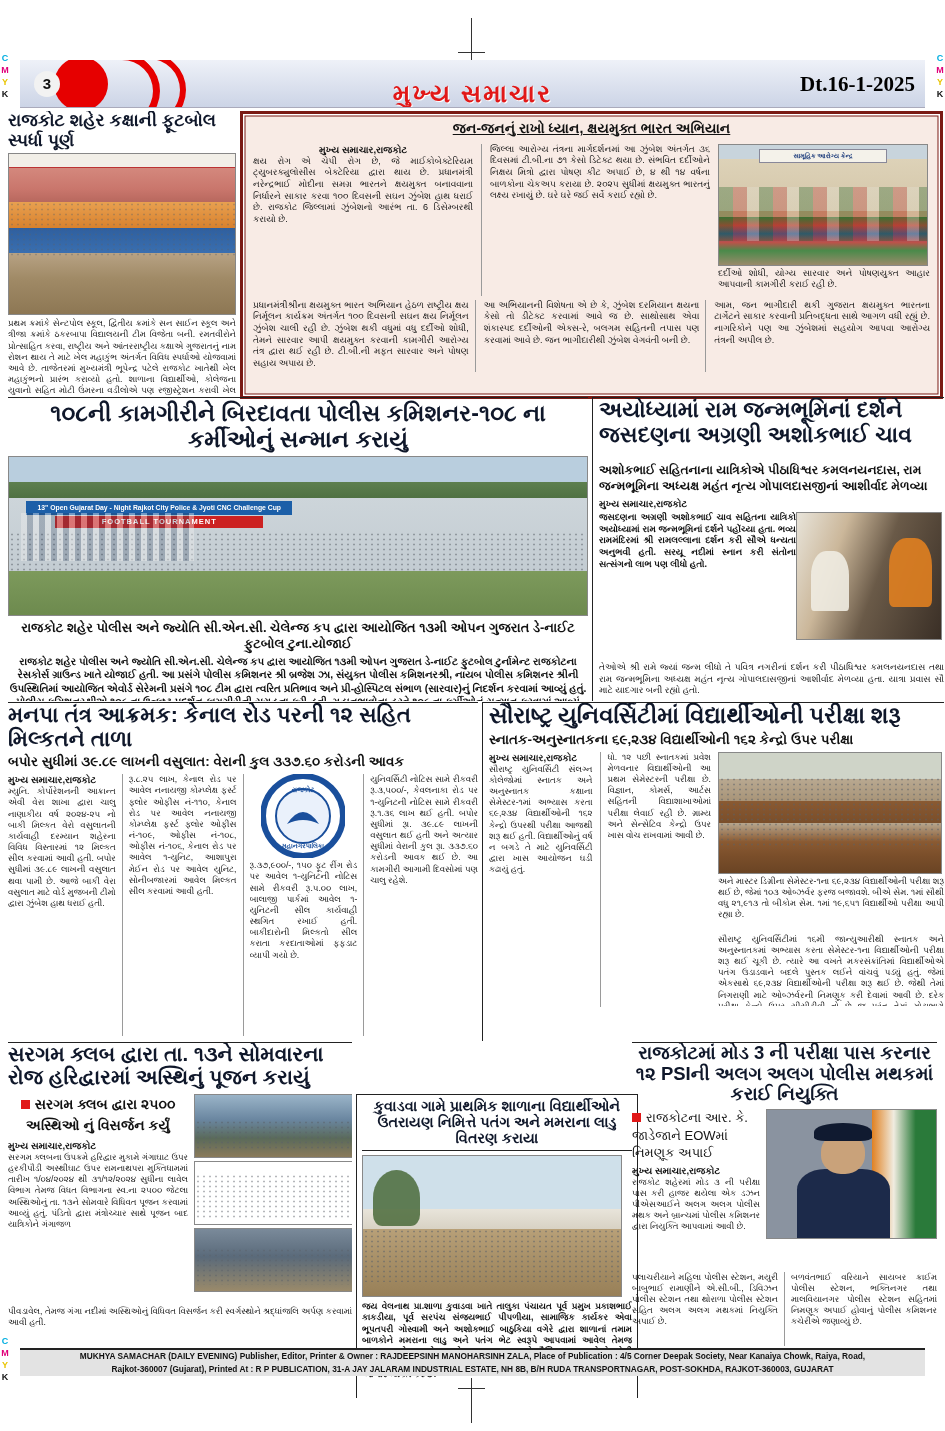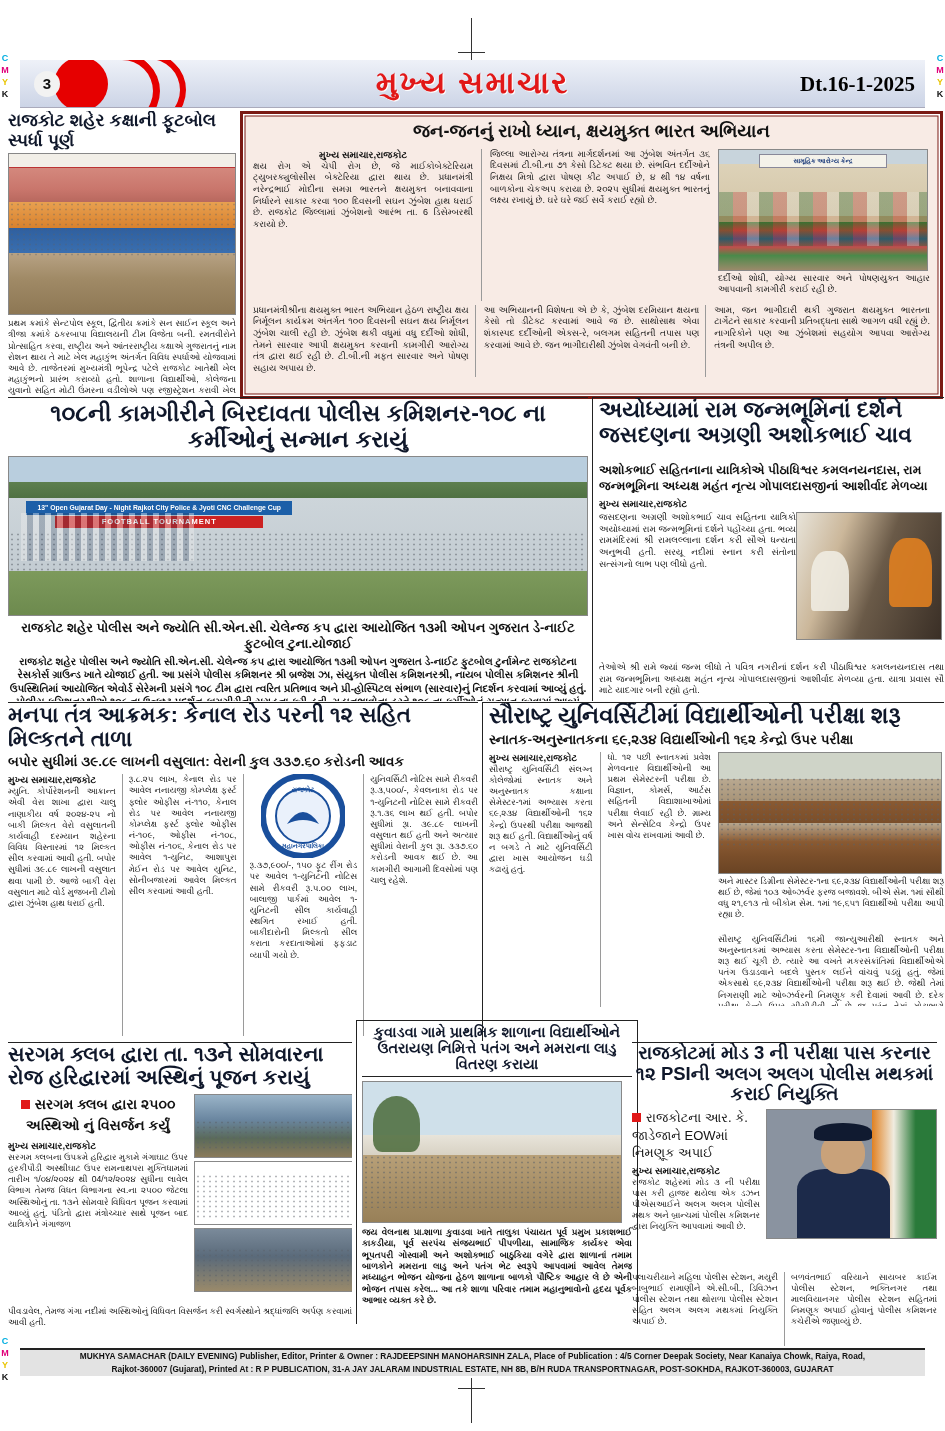--- a/index.html
+++ b/index.html
@@ -13,21 +13,21 @@
   .cross-v{position:absolute;width:1px;background:#333;}
   .cross-h{position:absolute;height:1px;background:#333;}
   
   .header{left:20px;top:60px;width:905px;height:47px;background:linear-gradient(180deg,#eef1f8,#ccd4e6);border-bottom:1px solid #aab;overflow:hidden;}
   .logo{position:absolute;left:6px;top:3px;width:190px;height:41px;}
   .logo .blob{position:absolute;left:28px;top:-6px;width:54px;height:54px;background:#e60000;border-radius:50%;}
   .logo .ring1,.logo .ring2{position:absolute;top:-10px;width:62px;height:62px;border:7px solid #e60000;border-radius:50%;border-left-color:transparent;border-bottom-color:transparent;transform:rotate(45deg);}
   .logo .ring1{left:58px;}
   .logo .ring2{left:86px;border-width:6px;}
   .logo .pagenum{position:absolute;left:8px;top:8px;width:26px;height:26px;background:#f2f2f2;border-radius:50%;color:#111;font-weight:bold;font-size:15px;text-align:center;line-height:26px;z-index:2;}
-  .masthead{position:absolute;left:0;right:0;top:5px;text-align:center;color:#e11818;font-size:31px;font-weight:bold;letter-spacing:2px;text-shadow:1px 1px 0 #fff;}
+  .masthead{position:absolute;left:0;right:0;top:19px;text-align:center;color:#e11818;font-size:25px;font-weight:bold;letter-spacing:2px;text-shadow:1px 1px 0 #fff;}
   .dateline{position:absolute;right:10px;top:12px;font-family:"Liberation Serif",serif;font-weight:bold;font-size:21px;color:#000;}
   
   .h-main{font-weight:bold;color:#0f172a;line-height:1.12;}
   .body-txt{font-size:9px;line-height:1.3;text-align:justify;overflow:hidden;}
   .byline{font-weight:bold;font-size:9.5px;}
   .cols{display:flex;gap:6px;}
   .col{flex:1;overflow:hidden;}
   .vr{border-left:1px solid #9a9a9a;}
   .photo{position:relative;overflow:hidden;border:1px solid #888;}
   .cap-bold{font-weight:bold;text-align:center;line-height:1.25;}
@@ -88,21 +88,21 @@
     <div class="photo" style="width:226px;height:160px;margin-top:3px;background:
         linear-gradient(180deg,#e8d7c8 0%,#e8d7c8 8%,#d4897e 8%,#c9766c 22%,#b8685e 30%,#e8a050 30%,#d9822e 46%,#2f5f9e 46%,#3a6fb0 62%,#b7a284 62%,#a08a66 78%,#8d7754 100%);">
       <div class="pf" style="top:0;height:13px;background:#f2efe8;border-bottom:1px solid #b33;"></div>
       <div class="pf dots" style="top:30%;height:34%;opacity:.35;"></div>
     </div>
     <div class="body-txt" style="height:110px;margin-top:3px;font-size:8.6px;">પ્રથમ ક્રમાંકે સેન્ટપોલ સ્કૂલ, દ્વિતીય ક્રમાંકે સન સાઈન સ્કૂલ અને ત્રીજા ક્રમાંકે ઠકરબાપા વિદ્યાલયની ટીમ વિજેતા બની. રમતવીરોને પ્રોત્સાહિત કરવા, રાષ્ટ્રીય અને આંતરરાષ્ટ્રીય કક્ષાએ ગુજરાતનું નામ રોશન થાય તે માટે ખેલ મહાકુંભ અંતર્ગત વિવિધ સ્પર્ધાઓ યોજવામાં આવે છે. તાજેતરમાં મુખ્યમંત્રી ભૂપેન્દ્ર પટેલે રાજકોટ ખાતેથી ખેલ મહાકુંભનો પ્રારંભ કરાવ્યો હતો. શાળાના વિદ્યાર્થીઓ, કોલેજના યુવાનો સહિત મોટી ઉંમરના વડીલોએ પણ રજીસ્ટ્રેશન કરાવી ખેલ મહાકુંભમાં ભાગ લીધો હતો. ત્યારે રાજકોટ શહેર કક્ષાના અંડર ૧૪ની બહેનોની ફૂટબોલ સ્પર્ધા પૂર્ણ થઈ હતી. જેમાં વિજેતા ટીમને સન્માનિત કરવાની સાથે તમામ ટીમને પ્રોત્સાહિત કરાયા હતા.</div>
   </div>
 
   <div class="sec tbbox">
     <div style="padding:6px 10px 0;">
-      <div class="cap-bold" style="font-size:18px;">જન-જનનું રાખો ધ્યાન, ક્ષયમુક્ત ભારત અભિયાન</div>
+      <div class="cap-bold" style="font-size:14px;text-decoration:underline;">જન-જનનું રાખો ધ્યાન, ક્ષયમુક્ત ભારત અભિયાન</div>
       <div style="display:flex;gap:8px;margin-top:6px;">
         <div style="flex:1;">
           <div class="byline" style="text-align:center;">મુખ્ય સમાચાર,રાજકોટ</div>
           <div class="body-txt" style="height:130px;">ક્ષય રોગ એ ચેપી રોગ છે, જે માઈકોબેક્ટેરિયમ ટ્યુબરક્યુલોસીસ બેક્ટેરિયા દ્વારા થાય છે. પ્રધાનમંત્રી નરેન્દ્રભાઈ મોદીના સમગ્ર ભારતને ક્ષયમુક્ત બનાવવાના નિર્ધારને સાકાર કરવા ૧૦૦ દિવસની સઘન ઝુંબેશ હાથ ધરાઈ છે. રાજકોટ જિલ્લામાં ઝુંબેશનો આરંભ તા. 6 ડિસેમ્બરથી કરાયો છે.</div>
         </div>
         <div class="col vr" style="flex:1;padding-left:8px;">
           <div class="body-txt" style="height:145px;">જિલ્લા આરોગ્ય તંત્રના માર્ગદર્શનમાં આ ઝુંબેશ અંતર્ગત ૩૬ દિવસમાં ટી.બી.ના ૭૧ કેસો ડિટેક્ટ થયા છે. સંભવિત દર્દીઓને નિક્ષય મિત્રો દ્વારા પોષણ કીટ અપાઈ છે, ૪ થી ૧૪ વર્ષના બાળકોના ચેકઅપ કરાયા છે. ૨૦૨૫ સુધીમાં ક્ષયમુક્ત ભારતનું લક્ષ્ય રખાયું છે. ઘરે ઘરે જઈ સર્વે કરાઈ રહ્યો છે.</div>
         </div>
         <div style="width:212px;">
           <div class="photo" style="width:208px;height:120px;background:
@@ -131,21 +131,21 @@
       <div class="pf" style="top:36%;left:2%;width:30%;height:30%;background:repeating-linear-gradient(90deg,rgba(240,240,240,.8) 0 6px,rgba(40,60,90,.5) 6px 12px);opacity:.5;"></div>
     </div>
     <div class="cap-bold" style="font-size:13px;margin-top:4px;">રાજકોટ શહેર પોલીસ અને જ્યોતિ સી.એન.સી. ચેલેન્જ કપ દ્વારા આયોજિત ૧૩મી ઓપન ગુજરાત ડે-નાઈટ ફુટબોલ ટુના.યોજાઈ</div>
     <div class="body-txt" style="font-size:10.3px;font-weight:bold;height:88px;margin-top:3px;text-align:center;">રાજકોટ શહેર પોલીસ અને જ્યોતિ સી.એન.સી. ચેલેન્જ કપ દ્વારા આયોજિત ૧૩મી ઓપન ગુજરાત ડે-નાઈટ ફુટબોલ ટુર્નામેન્ટ રાજકોટના રેસકોર્સ ગ્રાઉન્ડ ખાતે યોજાઈ હતી. આ પ્રસંગે પોલીસ કમિશનર શ્રી બ્રજેશ ઝા, સંયુક્ત પોલીસ કમિશનરશ્રી, નાયબ પોલીસ કમિશનર શ્રીની ઉપસ્થિતિમાં આયોજિત એવોર્ડ સેરેમની પ્રસંગે ૧૦૮ ટીમ દ્વારા ત્વરિત પ્રતિભાવ અને પ્રી-હોસ્પિટલ સંભાળ (સારવાર)નું નિદર્શન કરવામાં આવ્યું હતું. પોલીસ કમિશનરશ્રીએ ૧૦૮ ના ઉત્કૃષ્ટ પ્રદર્શન કામગીરીની સરાહના કરી હતી. મહાનુભાવોના હસ્તે ૧૦૮ ના કર્મીઓનું સન્માન કરવામાં આવ્યું હતું.</div>
   </div>
 
   <div class="sec rule-t" style="left:592px;top:397px;width:345px;height:303px;border-left:1px solid #222;padding-left:6px;">
     <div class="h-main" style="font-size:22px;">અયોધ્યામાં રામ જન્મભૂમિનાં દર્શને જસદણના અગ્રણી અશોકભાઈ ચાવ</div>
     <div style="font-size:12.3px;font-weight:bold;line-height:1.25;margin-top:16px;">અશોકભાઈ સહિતનાના યાત્રિકોએ પીઠાધિશ્વર કમલનયનદાસ, રામ જન્મભૂમિના અધ્યક્ષ મહંત નૃત્ય ગોપાલદાસજીનાં આશીર્વાદ મેળવ્યા</div>
     <div class="byline" style="margin-top:4px;">મુખ્ય સમાચાર,રાજકોટ</div>
-    <div style="display:flex;gap:0;margin-top:2px;">
+    <div style="display:flex;gap:0;margin-top:2px;font-weight:bold;">
       <div class="body-txt" style="flex:1;height:150px;">જસદણના અગ્રણી અશોકભાઈ ચાવ સહિતના યાત્રિકો અયોધ્યામાં રામ જન્મભૂમિનાં દર્શને પહોંચ્યા હતા. ભવ્ય રામમંદિરમાં શ્રી રામલલ્લાના દર્શન કરી સૌએ ધન્યતા અનુભવી હતી. સરયૂ નદીમાં સ્નાન કરી સંતોના સત્સંગનો લાભ પણ લીધો હતો.</div>
       <div style="width:148px;">
         <div class="photo" style="width:144px;height:126px;background:
             linear-gradient(110deg,#e8e4da 0%,#cbb79a 28%,#6a5a48 55%,#3a2f26 100%);">
           <div class="pf" style="top:20%;right:6%;left:auto;width:30%;height:55%;background:#e08020;border-radius:40% 40% 10% 10%;opacity:.9;"></div>
           <div class="pf" style="top:30%;left:10%;width:26%;height:48%;background:#f0ece2;border-radius:40% 40% 8% 8%;opacity:.9;"></div>
         </div>
       </div>
     </div>
     <div class="body-txt" style="height:60px;">તેઓએ શ્રી રામે જ્યાં જન્મ લીધો તે પવિત્ર નગરીનાં દર્શન કરી પીઠાધિશ્વર કમલનયનદાસ તથા રામ જન્મભૂમિના અધ્યક્ષ મહંત નૃત્ય ગોપાલદાસજીનાં આશીર્વાદ મેળવ્યા હતા. યાત્રા પ્રવાસ સૌ માટે યાદગાર બની રહ્યો હતો.</div>
@@ -194,38 +194,38 @@
       </div>
     </div>
   </div>
 
   <div class="sec rule-t" style="left:8px;top:1042px;width:344px;height:303px;">
     <div class="h-main" style="font-size:20.5px;">સરગમ ક્લબ દ્વારા તા. ૧૩ને સોમવારના રોજ હરિદ્વારમાં અસ્થિનું પૂજન કરાયું</div>
     <div style="display:flex;gap:6px;margin-top:5px;">
       <div style="width:180px;">
         <div style="font-size:14px;font-weight:bold;line-height:1.5;text-align:center;"><span class="red-sq"></span><span>સરગમ ક્લબ દ્વારા ૨૫૦૦ અસ્થિઓ નું વિસર્જન કર્યું</span></div>
         <div class="byline" style="margin-top:4px;">મુખ્ય સમાચાર,રાજકોટ</div>
-        <div class="body-txt" style="height:150px;font-size:8.6px;">સરગમ ક્લબના ઉપક્રમે હરિદ્વાર મુકામે ગંગાઘાટ ઉપર હરકીપૌડી અસ્થીઘાટ ઉપર રામનાથપરા મુક્તિધામમાં તારીખ ૧/૦૪/૨૦૨૪ થી 04/૧૨/૨૦૨૪ સુધીના લાવેલ વિભાગ તેમજ વિધત વિભાગના સ્વ.ના ૨૫૦૦ જેટલા અસ્થિઓનું તા. ૧૩ને સોમવારે વિધિવત પૂજન કરવામાં આવ્યું હતું. પંડિતો દ્વારા મંત્રોચ્ચાર સાથે પૂજન બાદ યાત્રિકોને ગંગાજળ</div>
+        <div class="body-txt" style="height:150px;font-size:8.6px;">સરગમ ક્લબના ઉપક્રમે હરિદ્વાર મુકામે ગંગાઘાટ ઉપર હરકીપૌડી અસ્થીઘાટ ઉપર રામનાથપરા મુક્તિધામમાં તારીખ ૧/૦૪/૨૦૨૪ થી ૩૧/૧૨/૨૦૨૪ સુધીના લાવેલ વિભાગ તેમજ વિધત વિભાગના સ્વ.ના ૨૫૦૦ જેટલા અસ્થિઓનું તા. ૧૩ને સોમવારે વિધિવત પૂજન કરવામાં આવ્યું હતું. પંડિતો દ્વારા મંત્રોચ્ચાર સાથે પૂજન બાદ યાત્રિકોને ગંગાજળ</div>
       </div>
       <div style="flex:1;">
         <div class="photo" style="width:100%;height:62px;background:linear-gradient(180deg,#9ab4c8 0%,#6a86a0 40%,#5a6a5a 70%,#8a7a5a 100%);">
             <div class="pf dots" style="top:40%;height:50%;opacity:.5;"></div>
           </div>
         <div class="photo" style="width:100%;height:62px;margin-top:3px;background:linear-gradient(180deg,#b8muted 0%,#a08a7a 0%,#8a6a5a 50%,#c05a4a 75%,#6a5a4a 100%);">
             <div class="pf dots" style="top:20%;height:70%;opacity:.45;"></div>
           </div>
         <div class="photo" style="width:100%;height:62px;margin-top:3px;background:linear-gradient(180deg,#7a8a9a 0%,#5a6a7a 45%,#9a8a6a 100%);">
             <div class="pf dots" style="top:30%;height:60%;opacity:.45;"></div>
           </div>
       </div>
     </div>
     <div class="body-txt" style="height:40px;margin-top:4px;font-size:8.6px;">પીવડાવેલ, તેમજ ગંગા નદીમાં અસ્થિઓનું વિધિવત વિસર્જન કરી સ્વર્ગસ્થોને શ્રદ્ધાંજલિ અર્પણ કરવામાં આવી હતી.</div>
   </div>
 
-  <div class="sec rule-t" style="left:356px;top:1020px;width:270px;height:303px;border-left:1px solid #222;border-right:1px solid #222;padding:0 5px;">
+  <div class="sec rule-t" style="left:356px;top:1094px;width:270px;height:303px;border-left:1px solid #222;border-right:1px solid #222;padding:0 5px;">
     <div class="h-main" style="font-size:14.5px;text-align:center;border-bottom:1px solid #222;padding:3px 0;">કુવાડવા ગામે પ્રાથમિક શાળાના વિદ્યાર્થીઓને ઉતરાયણ નિમિત્તે પતંગ અને મમરાના લાડુ વિતરણ કરાયા</div>
     <div class="photo" style="width:258px;height:140px;margin-top:4px;background:
         linear-gradient(180deg,#cfe0ea 0%,#cfe0ea 38%,#e8e4da 38%,#d8d2c4 52%,#b8a078 52%,#a89068 74%,#988058 100%);">
       <div class="pf" style="top:10%;left:4%;width:18%;height:40%;background:#4a6a3a;border-radius:50% 50% 20% 20%;opacity:.85;"></div>
       <div class="pf dots" style="top:52%;height:38%;opacity:.5;"></div>
     </div>
     <div class="body-txt" style="height:128px;margin-top:4px;font-size:8.8px;font-weight:bold;">જય વેલનાથ પ્રા.શાળા કુવાડવા ખાતે તાલુકા પંચાયત પૂર્વ પ્રમુખ પ્રકાશભાઈ કાકડીયા, પૂર્વ સરપંચ સંજયભાઈ પીપળીયા, સામાજિક કાર્યકર એવા ભૂપતપરી ગોસ્વામી અને અશોકભાઈ બાઠુકિયા વગેરે દ્વારા શાળાનાં તમામ બાળકોને મમરાના લાડુ અને પતંગ ભેટ સ્વરૂપે આપવામાં આવેલ તેમજ મધ્યાહન ભોજન યોજના હેઠળ શાળાના બાળકો પૌષ્ટિક આહાર લે છે એની ભોજન તપાસ કરેલ... આ તકે શાળા પરિવાર તમામ મહાનુભાવોનો હૃદય પૂર્વક આભાર વ્યક્ત કરે છે.</div>
   </div>
 
   <div class="sec rule-t" style="left:632px;top:1042px;width:305px;height:303px;">

